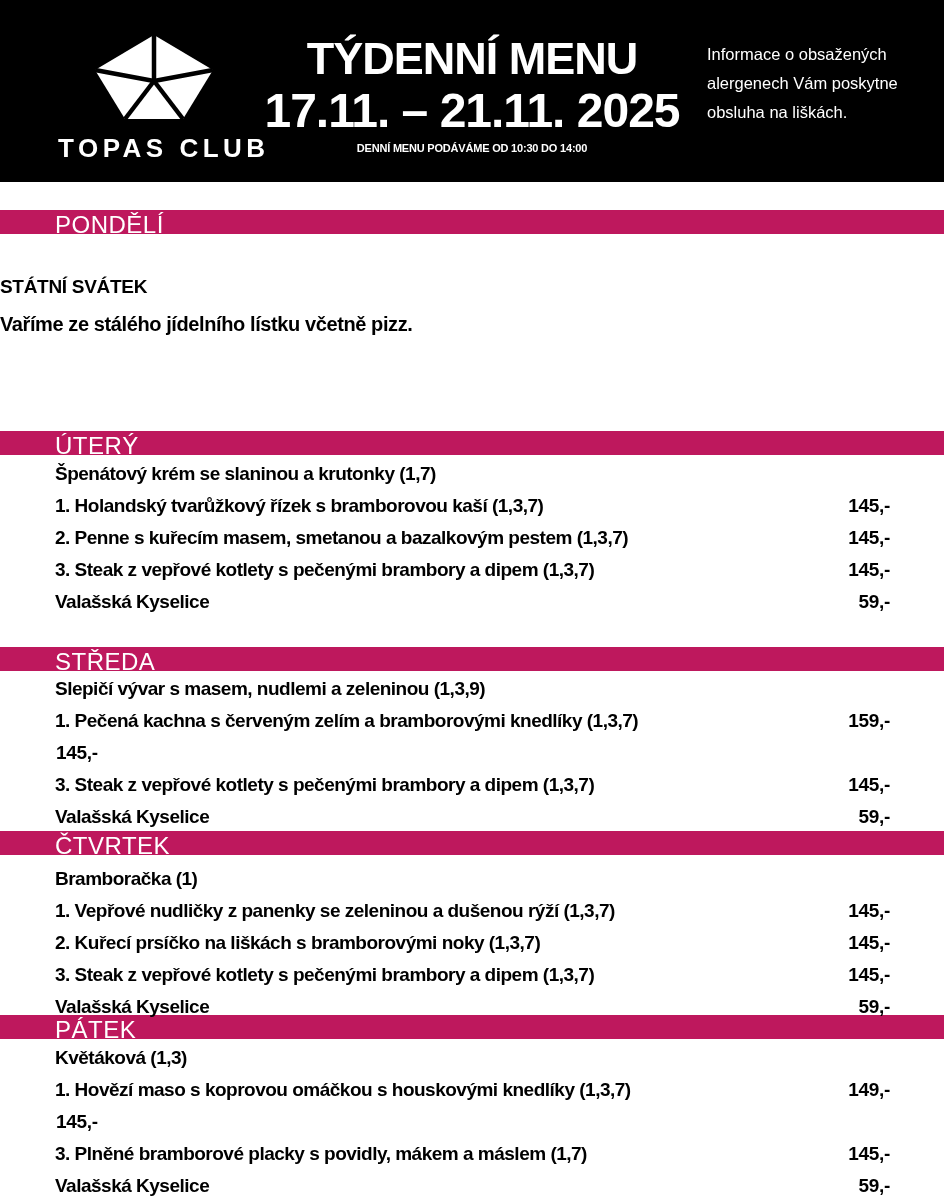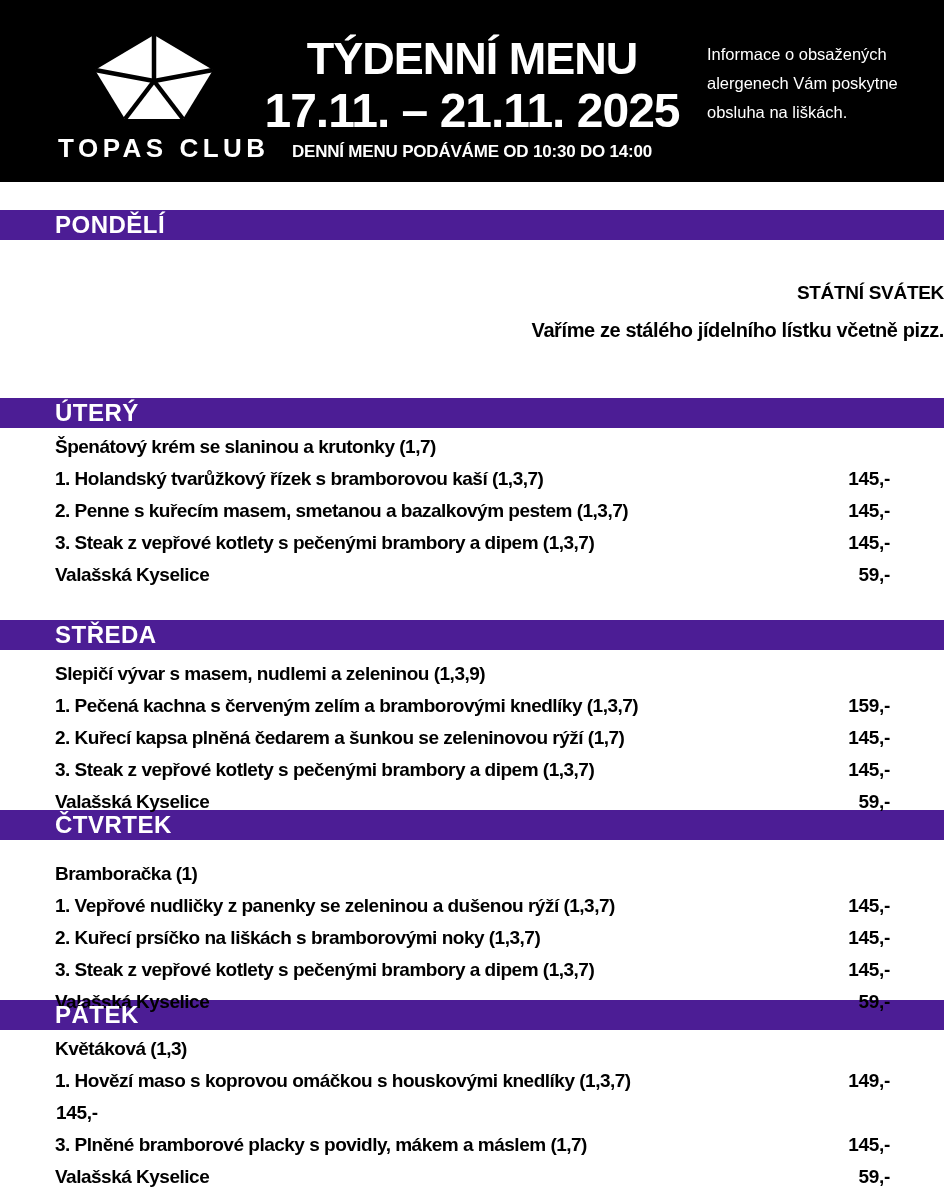--- a/index.html
+++ b/index.html
@@ -50,53 +50,53 @@
     line-height: 50px;
   }
   .menu-date {
     font-size: 48px;
     font-weight: bold;
     letter-spacing: -1px;
     line-height: 54px;
   }
   .menu-sub {
     margin-top: 4px;
-    font-size: 17px;
+    font-size: 11px;
     font-weight: bold;
     letter-spacing: -0.2px;
   }
   .allergen {
     position: absolute;
     left: 707px;
     top: 40px;
     width: 200px;
     font-size: 16.5px;
     font-weight: normal;
     line-height: 29px;
   }
 
   
   .banner-gap { height: 28px; background: #ffffff; }
 
   
   .day-bar {
-    height: 30px;
-    background: #4c1d95;
+    height: 24px;
+    background: #be185d;
     color: #ffffff;
     font-size: 24px;
-    font-weight: bold;
+    font-weight: normal;
     line-height: 30px;
     padding-left: 55px;
     letter-spacing: 0.5px;
   }
   .day-content { background: #ffffff; box-sizing: border-box; }
-  .content-mon { height: 158px; padding-top: 42px; text-align: right; }
+  .content-mon { height: 197px; padding-top: 42px; text-align: left; }
   .content-tue { height: 192px; padding-top: 3px; }
-  .content-wed { height: 160px; padding-top: 8px; }
-  .content-thu { height: 160px; padding-top: 18px; border-radius: 12px; }
+  .content-wed { height: 160px; padding-top: 2px; }
+  .content-thu { height: 160px; padding-top: 8px; border-radius: 12px; }
   .content-fri { height: 200px; padding-top: 3px; }
 
   .special-line1 {
     font-size: 19px;
     font-weight: bold;
     letter-spacing: -0.3px;
     margin-bottom: 15px;
   }
   .special-line2 {
     font-size: 20px;
@@ -194,21 +194,20 @@
     <div class="day-content content-wed">
       <div class="menu-row">
         <span class="item-label">Slepičí vývar s masem, nudlemi a zeleninou (1,3,9)</span>
         <span class="item-price"></span>
       </div>
       <div class="menu-row">
         <span class="item-label">1. Pečená kachna s červeným zelím a bramborovými knedlíky (1,3,7)</span>
         <span class="item-price">159,-</span>
       </div>
       <div class="menu-row">
-        <span class="item-label">2. Kuřecí kapsa plněná čedarem a šunkou se zeleninovou rýží (1,7)</span>
         <span class="item-price">145,-</span>
       </div>
       <div class="menu-row">
         <span class="item-label">3. Steak z vepřové kotlety s pečenými brambory a dipem (1,3,7)</span>
         <span class="item-price">145,-</span>
       </div>
       <div class="menu-row">
         <span class="item-label">Valašská Kyselice</span>
         <span class="item-price">59,-</span>
       </div>

